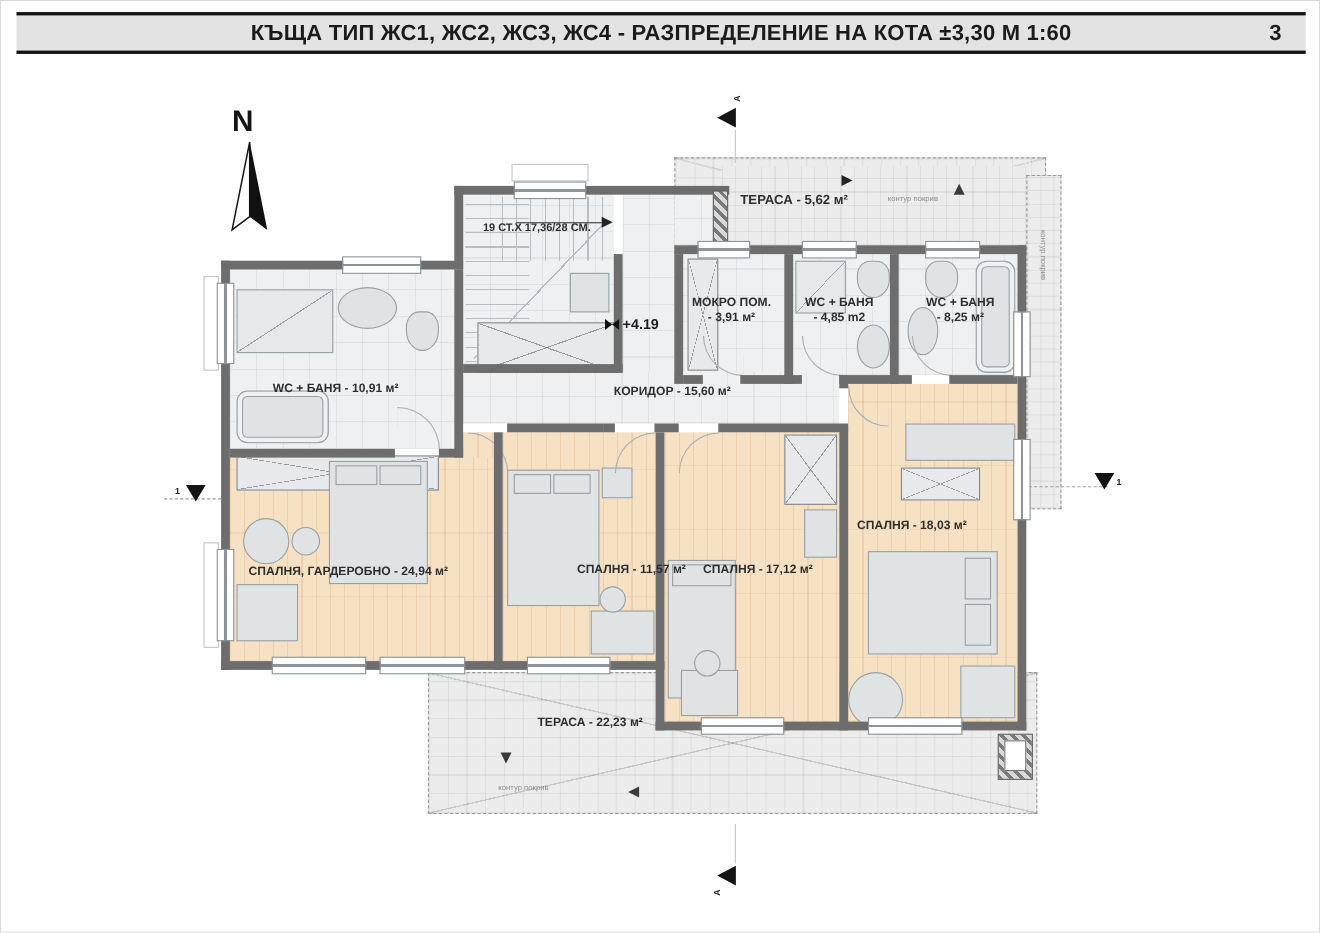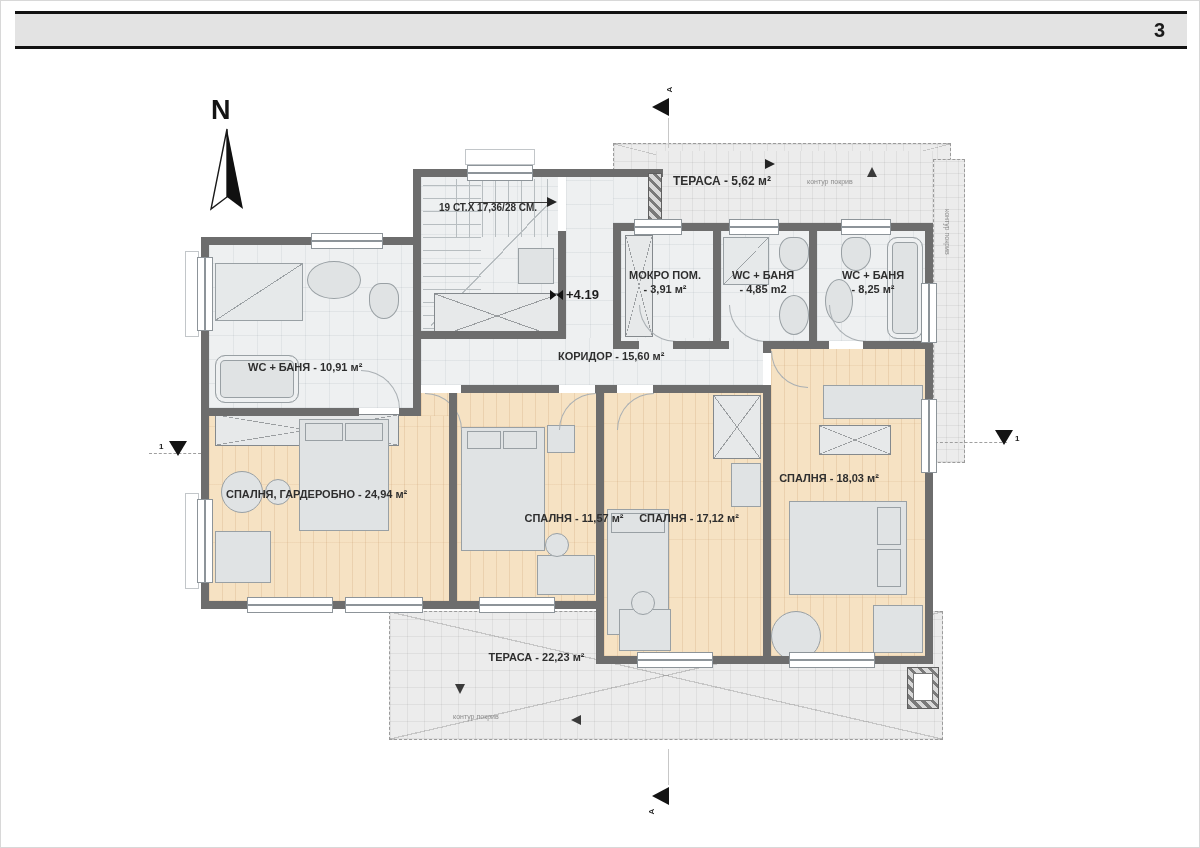--- a/index.html
+++ b/index.html
@@ -74,20 +74,21 @@
       font-family:"DejaVu Serif",serif;font-size:46px;letter-spacing:14px;color:#8f969a;opacity:.33;}
   #north-n{position:absolute;z-index:8;left:210px;top:94px;font-size:27px;font-weight:bold;color:#141414;}
   #elev{font-weight:bold;font-size:13px;color:#1d1d1d;}
 </style>
 </head>
 <body>
 
 <div id="sheet">
 
   <div id="titleband">
+    <span class="t">КЪЩА ТИП ЖС1, ЖС2, ЖС3, ЖС4 - РАЗПРЕДЕЛЕНИЕ НА КОТА ±3,30 М 1:60</span>
     <span class="pg">3</span>
   </div>
 
   <div id="north-n">N</div>
   <svg class="abs" style="left:200px;top:124px;z-index:8" width="50" height="90" viewBox="0 0 50 90">
     <polygon points="26,4 10,84 26,72" fill="#ffffff" stroke="#1a1a1a" stroke-width="1.4"></polygon>
     <polygon points="26,4 42,84 26,72" fill="#101010"></polygon>
   </svg>
 
   <div class="terrace" style="left:612px;top:142px;width:336px;height:86px;z-index:0"></div>
@@ -235,23 +236,23 @@
     <span style="display:block;">- 3,91 м²</span>
   </div>
   <div class="lbl ctr" style="left:716px;top:268px;width:92px;">
     <span style="display:block;">WC + БАНЯ</span>
     <span style="display:block;">- 4,85 m2</span>
   </div>
   <div class="lbl ctr" style="left:826px;top:268px;width:92px;">
     <span style="display:block;">WC + БАНЯ</span>
     <span style="display:block;">- 8,25 м²</span>
   </div>
-  <div class="lbl" style="left:247px;top:360px;">WC + БАНЯ - 10,91 м²</div>
+  <div class="lbl" style="left:247px;top:346px;">WC + БАНЯ - 10,91 м²</div>
   <div class="lbl" style="left:557px;top:349px;">КОРИДОР - 15,60 м²</div>
-  <div class="lbl" style="left:225px;top:487px;text-align:right;">СПАЛНЯ, ГАРДЕРОБНО - 24,94 м²</div>
+  <div class="lbl" style="left:225px;top:513px;text-align:right;">СПАЛНЯ, ГАРДЕРОБНО - 24,94 м²</div>
   <div class="lbl ctr" style="left:456px;top:511px;width:140px;margin-left:47px;">СПАЛНЯ - 11,57 м²</div>
   <div class="lbl ctr" style="left:618px;top:511px;width:140px;">СПАЛНЯ - 17,12 м²</div>
   <div class="lbl ctr" style="left:758px;top:471px;width:140px;">СПАЛНЯ - 18,03 м²</div>
   <div class="lbl ctr" style="left:463px;top:650px;width:145px;">ТЕРАСА - 22,23 м²</div>
   <div class="tiny" style="left:452px;top:712px;">контур покрив</div>
   <div class="tiny" style="left:950px;top:208px;transform:rotate(90deg);transform-origin:0 0;">контур покрив</div>
 
   <div class="tri-left" style="left:651px;top:97px;"></div>
   <div class="mark-lbl" style="left:666px;top:84px;transform:rotate(-90deg);">A</div>
   <div class="dashV" style="left:667px;top:117px;height:30px;"></div>

